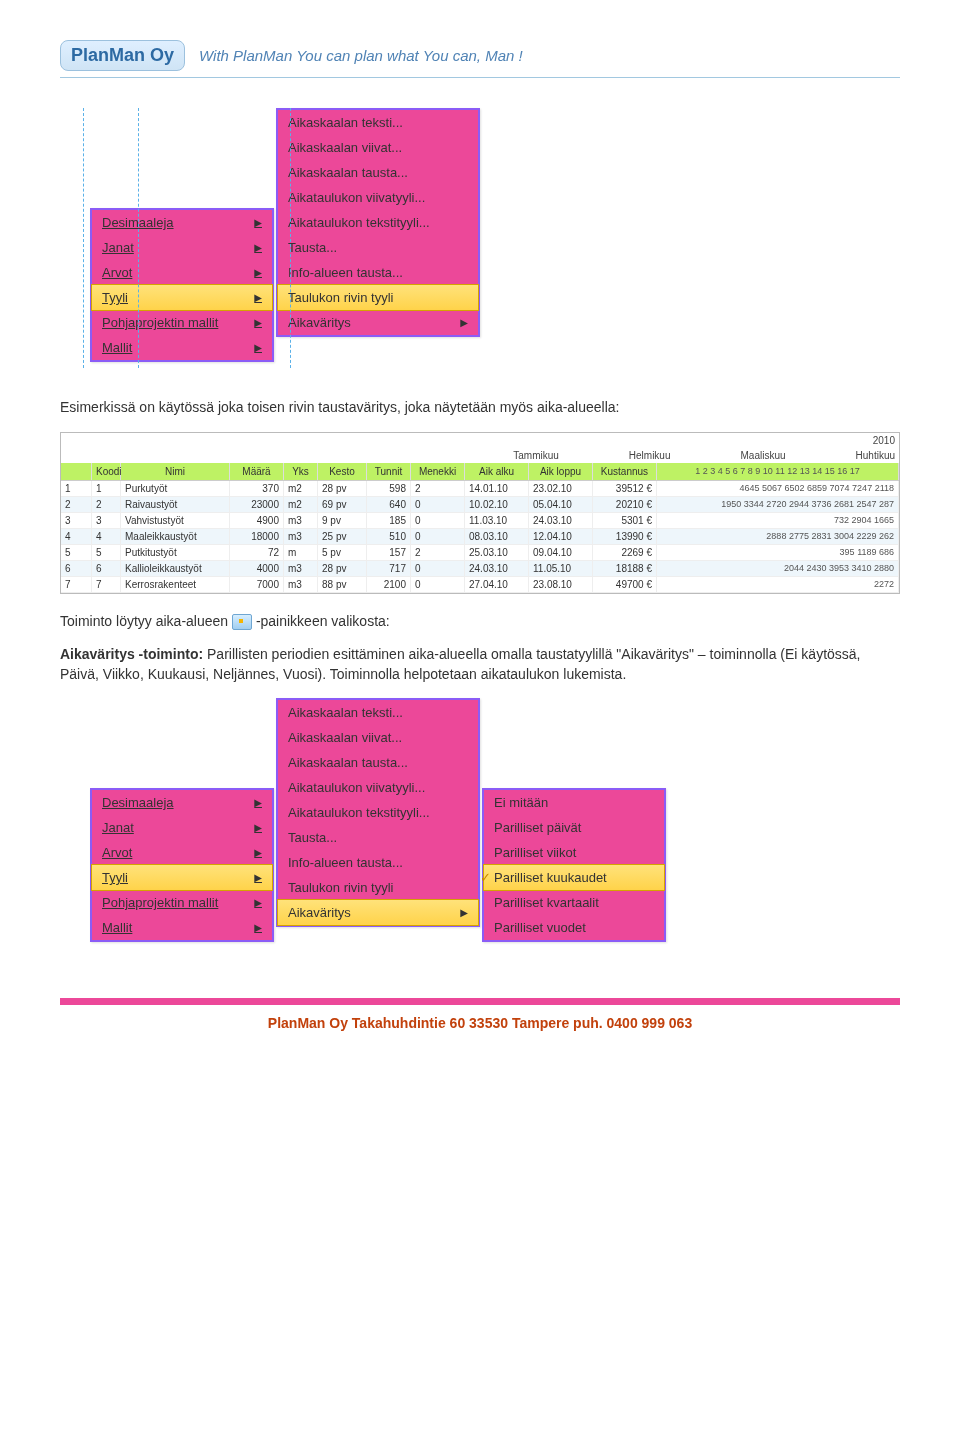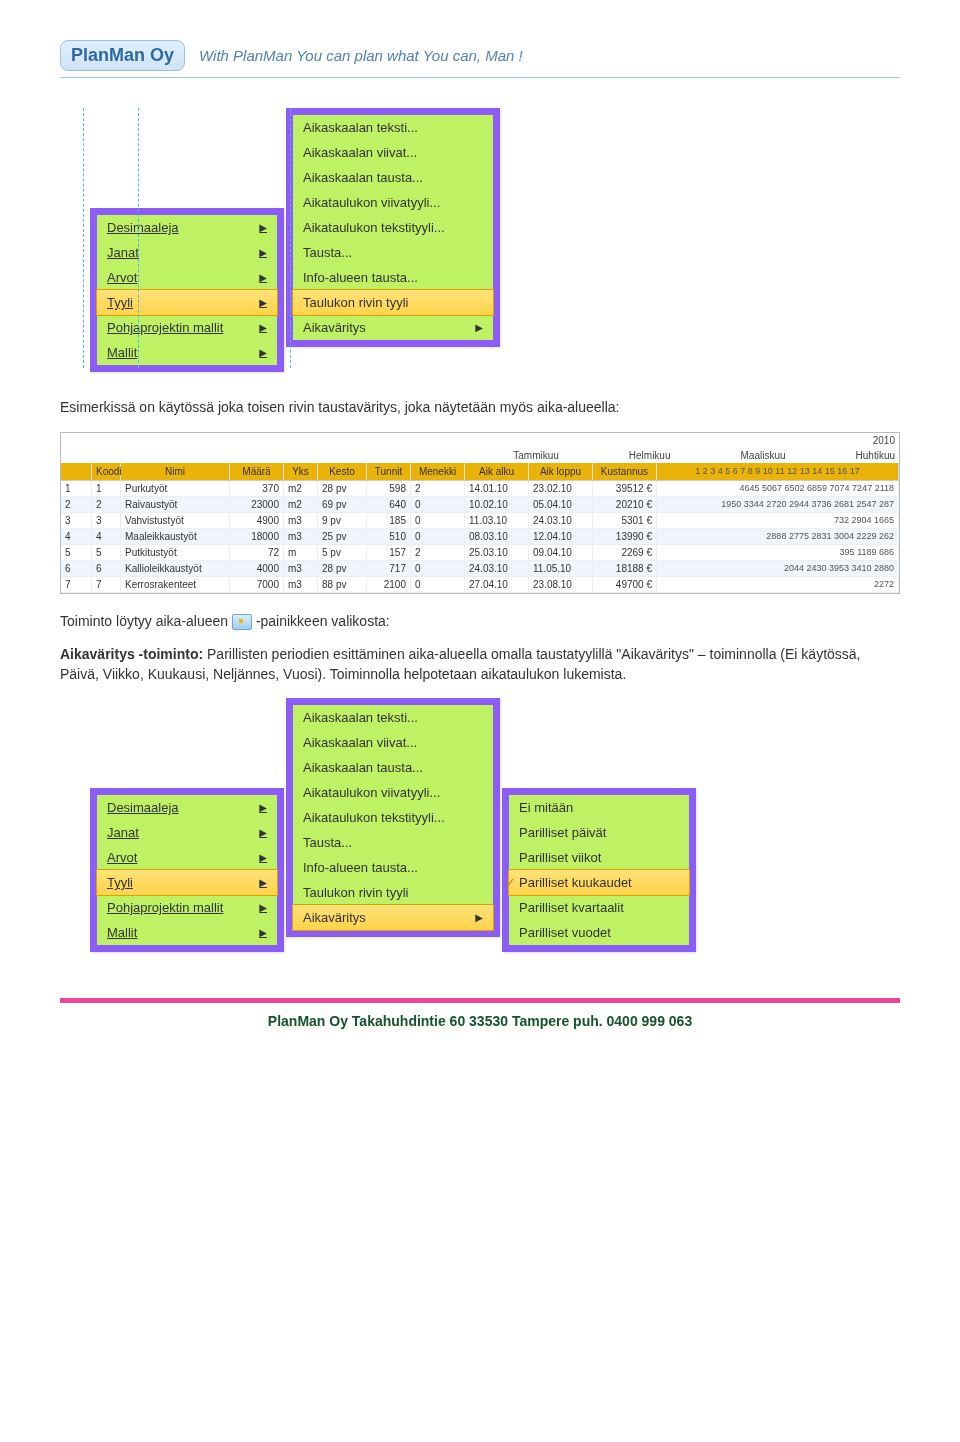--- a/index.html
+++ b/index.html
@@ -31,22 +31,22 @@
 
   
   .menu-block {
     display: flex;
     position: relative;
     margin-bottom: 20px;
     font-size: 13px;
     min-height: 270px;
   }
   .menu-col {
-    border: 7px solid #8b5cf6;
-    background: #bef264;
+    border: 2px solid #8b5cf6;
+    background: #ec4899;
     box-shadow: 1px 1px 2px rgba(0,0,0,.12);
   }
   .menu-col.left { width: 180px; margin-top: 100px; margin-left: 30px; height: fit-content; text-decoration: underline; }
   .menu-col.mid  { width: 200px; margin-left: 2px; height: fit-content; }
   .menu-col.right{ width: 180px; margin-top: 90px; margin-left: 2px; height: fit-content; }
   .menu-item {
     display: flex; justify-content: space-between; align-items: center;
     padding: 5px 10px;
   }
   .menu-item.hi {
@@ -87,38 +87,38 @@
   }
   .inline-btn::after {
     content: "";
     position: absolute; left: 3px; top: 2px;
     width: 10px; height: 8px;
     background: radial-gradient(circle, #f5b400 35%, #e07800 36%, transparent 38%);
   }
 
   
   .dt-wrap { border: 1px solid #bbb; font-size: 10px; margin: 10px 0 18px 0; }
-  .dt-head { display: flex; background: #eab308; border-bottom: 1px solid #ccc; }
+  .dt-head { display: flex; background: #bef264; border-bottom: 1px solid #ccc; }
   .dt-head div { padding: 3px 4px; border-right: 1px solid #ddd; text-align: center; }
   .dt-body .row { display: flex; border-bottom: 1px solid #eee; }
   .dt-body .row.alt { background: #eef6fb; }
   .dt-body .row div { padding: 2px 4px; border-right: 1px solid #eee; white-space: nowrap; }
   .c-idx{width:22px;} .c-koodi{width:20px;} .c-nimi{width:100px;} .c-maara{width:45px;text-align:right;}
   .c-yks{width:25px;} .c-kesto{width:40px;} .c-tunnit{width:35px;text-align:right;} .c-men{width:45px;}
   .c-aika{width:55px;} .c-kust{width:55px;text-align:right;}
   .ts { flex:1; padding: 2px 4px; font-size:9px; color:#555; text-align:right; }
   .dt-super { display:flex; padding:2px 4px; justify-content:flex-end; font-size:10px; gap:70px; color:#444; }
 
   
   .footer-line {
-    border-top: 5px solid #ec4899;
+    border-top: 7px solid #ec4899;
     margin-top: 40px;
     padding-top: 10px;
     text-align: center;
-    color: #14532d;
+    color: #c2410c;
     font-size: 14px;
     font-weight: bold;
   }
 </style>
 </head>
 <body>
 
 <div class="page">
 
   <div class="header">

